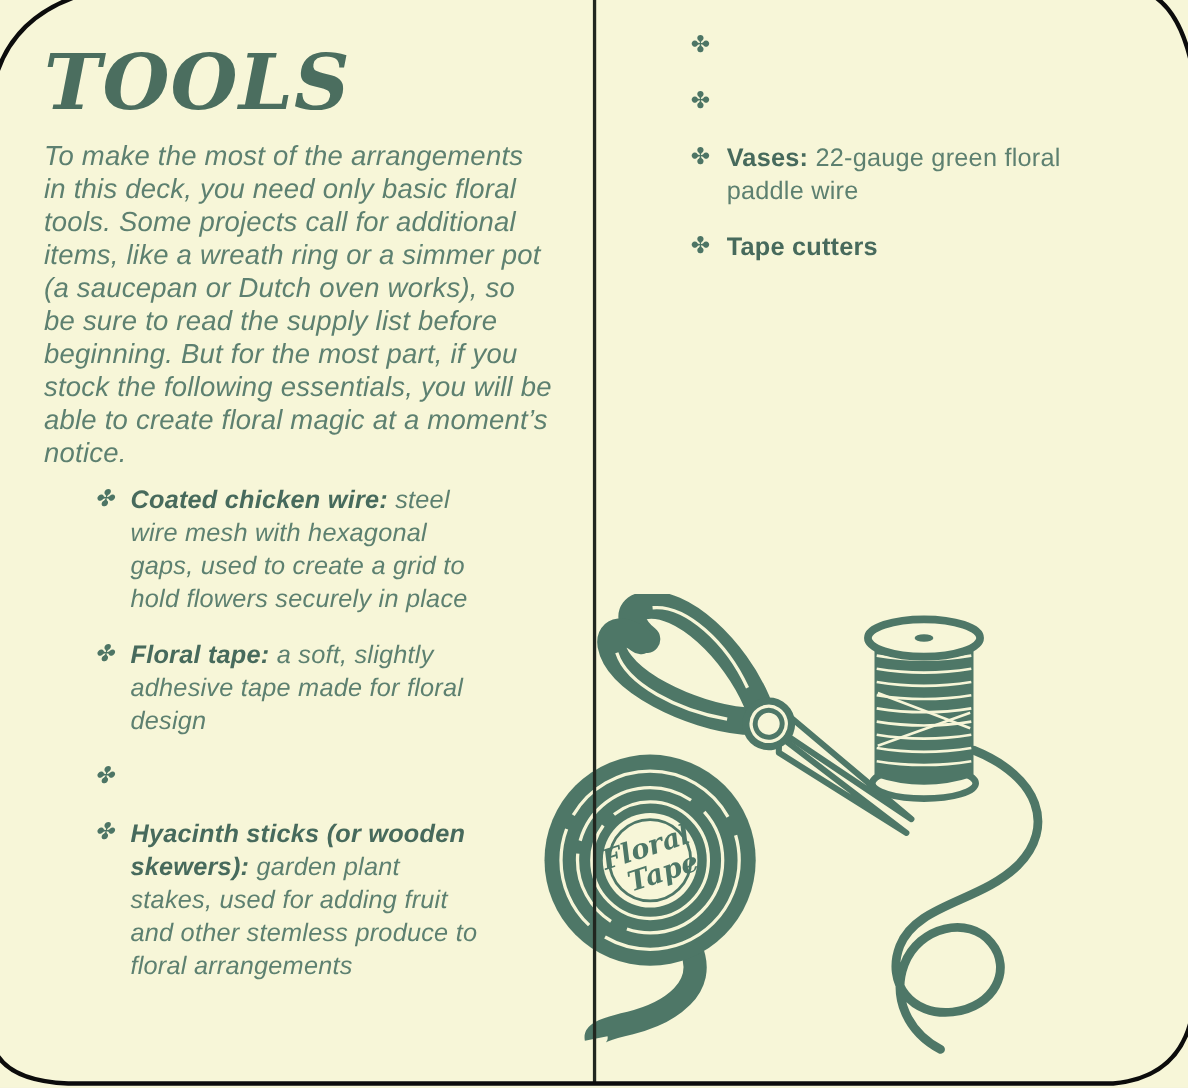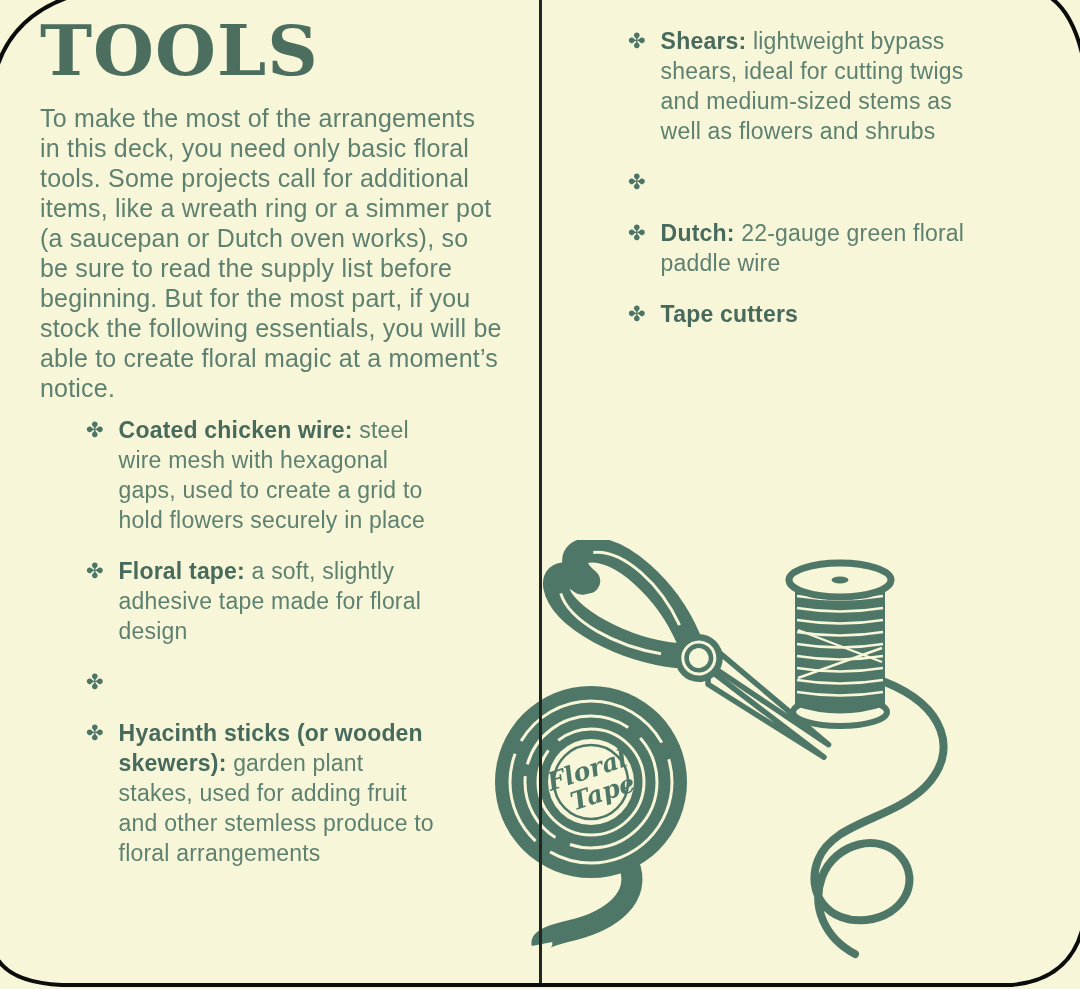--- a/index.html
+++ b/index.html
@@ -9,21 +9,21 @@
     position: relative;
     width: 1080px;
     height: 989px;
     background: #f7f6d8;
     overflow: hidden;
     font-family: "Liberation Sans", sans-serif;
     color: #5d8070;
   }
 
   .col { position: absolute; top: 0; bottom: 0; }
-  .col-left  { left: 0;   width: 540px; padding: 16px 34px 0 40px; }
+  .col-left  { left: 0;   width: 540px; padding: 40px 34px 0 40px; font-style: italic; }
   .col-right { left: 543px; width: 537px; padding: 26px 30px 0 85px; }
 
   .divider {
     position: absolute;
     left: 539px; top: 0; bottom: 4px;
     width: 3px;
     background: #212720;
     z-index: 2;
   }
 
@@ -126,28 +126,27 @@
       </li>
     </ul>
   </section>
 
   <div class="divider"></div>
 
   <section class="col col-right">
     <ul class="tool-list">
       <li>
         <span class="bullet">✤</span>
-        <span class="li-text"><strong class="term">Shears:</strong> <span class="desc">lightweight bypass shears, ideal for cutting twigs and medium-sized stems as well as flowers and shrubs</span></span>
-      </li>
-      <li>
-        <span class="bullet">✤</span>
-      </li>
-      <li>
-        <span class="bullet">✤</span>
-        <span class="li-text"><strong class="term">Dutch:</strong> <span class="desc">22-gauge green floral paddle wire</span></span>
+      </li>
+      <li>
+        <span class="bullet">✤</span>
+      </li>
+      <li>
+        <span class="bullet">✤</span>
+        <span class="li-text"><strong class="term">Vases:</strong> <span class="desc">22-gauge green floral paddle wire</span></span>
       </li>
       <li>
         <span class="bullet">✤</span>
         <span class="li-text"><strong class="term">Tape cutters</strong> <span class="desc"></span></span>
       </li>
     </ul>
 
     <svg class="illustration" viewBox="0 0 505 445">
 
       <g transform="translate(223,115) rotate(33)" fill="none" stroke="#4e7767">

